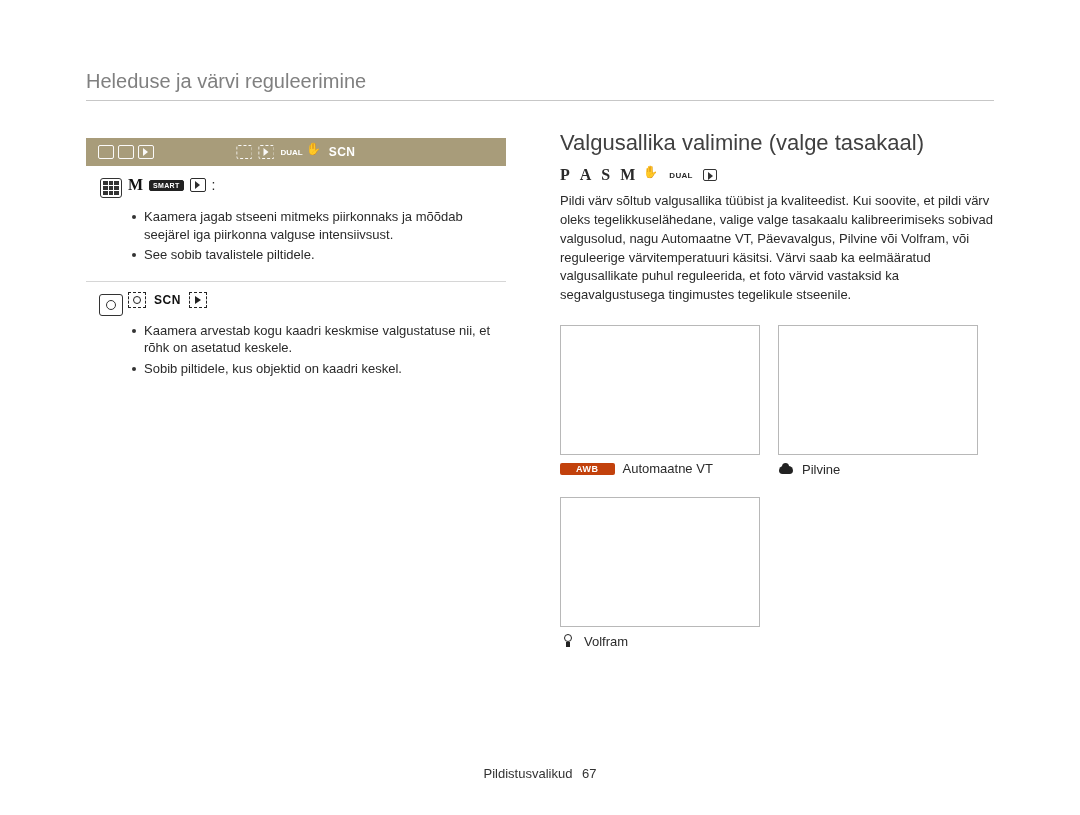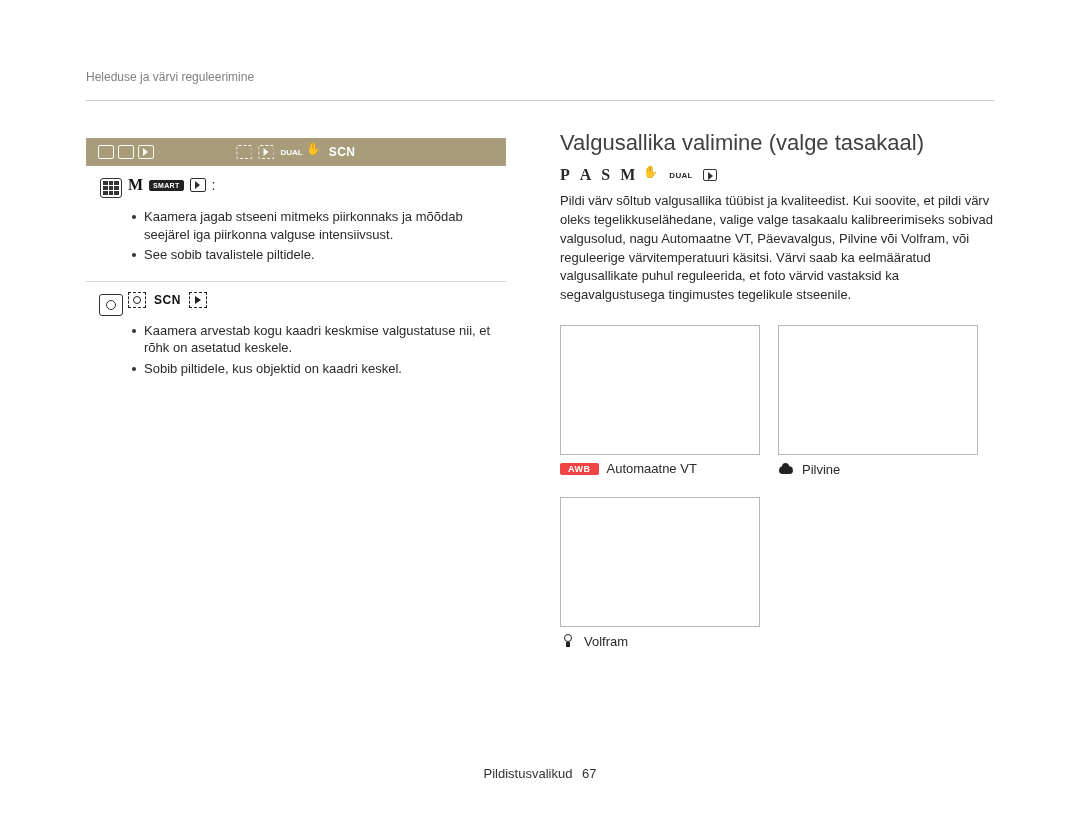--- a/index.html
+++ b/index.html
@@ -14,21 +14,21 @@
   .page {
     position: relative;
     width: 1080px;
     height: 815px;
     box-sizing: border-box;
   }
   .header-title {
     position: absolute;
     left: 86px;
     top: 70px;
-    font-size: 12px;
+    font-size: 20px;
     color: #808080;
   }
   .header-rule {
     position: absolute;
     left: 86px;
     right: 86px;
     top: 100px;
     height: 1px;
     background: #c7c7c7;
   }
@@ -267,25 +267,25 @@
     box-sizing: border-box;
   }
   .wb-cell .caption {
     display: flex;
     align-items: center;
     gap: 8px;
     font-size: 13px;
     margin-top: 6px;
   }
   .awb-badge {
-    background: #ef4444;
+    background: #c2410c;
     color: #fff;
     font-size: 9px;
     font-weight: bold;
-    padding: 1px 8px;
+    padding: 1px 16px;
     border-radius: 2px;
     letter-spacing: 0.5px;
   }
   .sun-icon, .cloud-icon, .bulb-icon {
     display: inline-block;
     width: 16px; height: 16px;
     position: relative;
   }
   .sun-icon::before {
     content: '';

